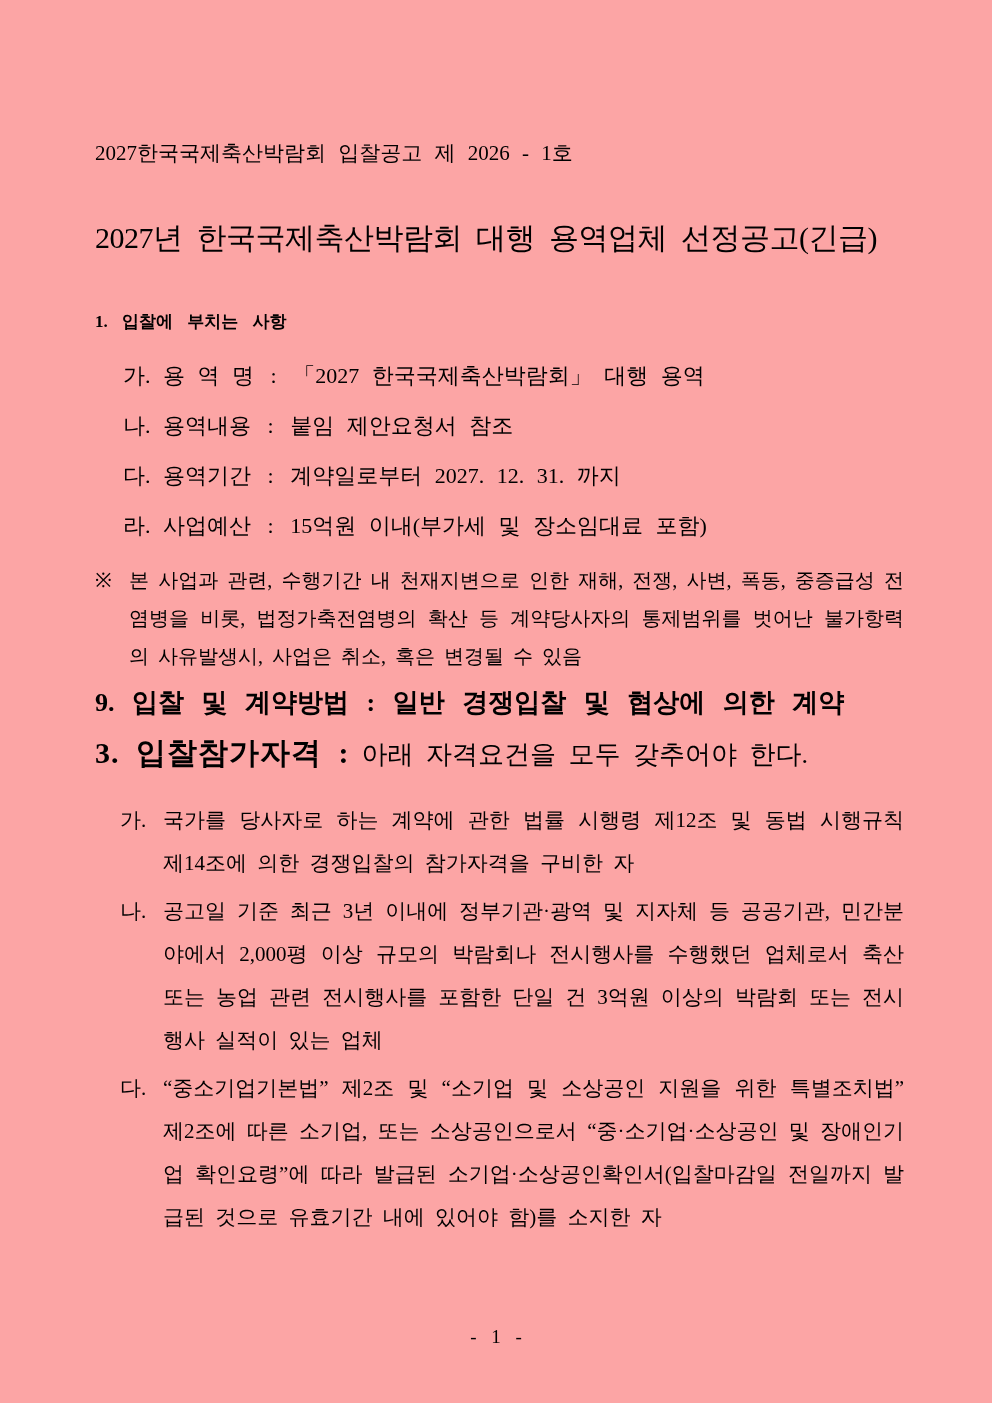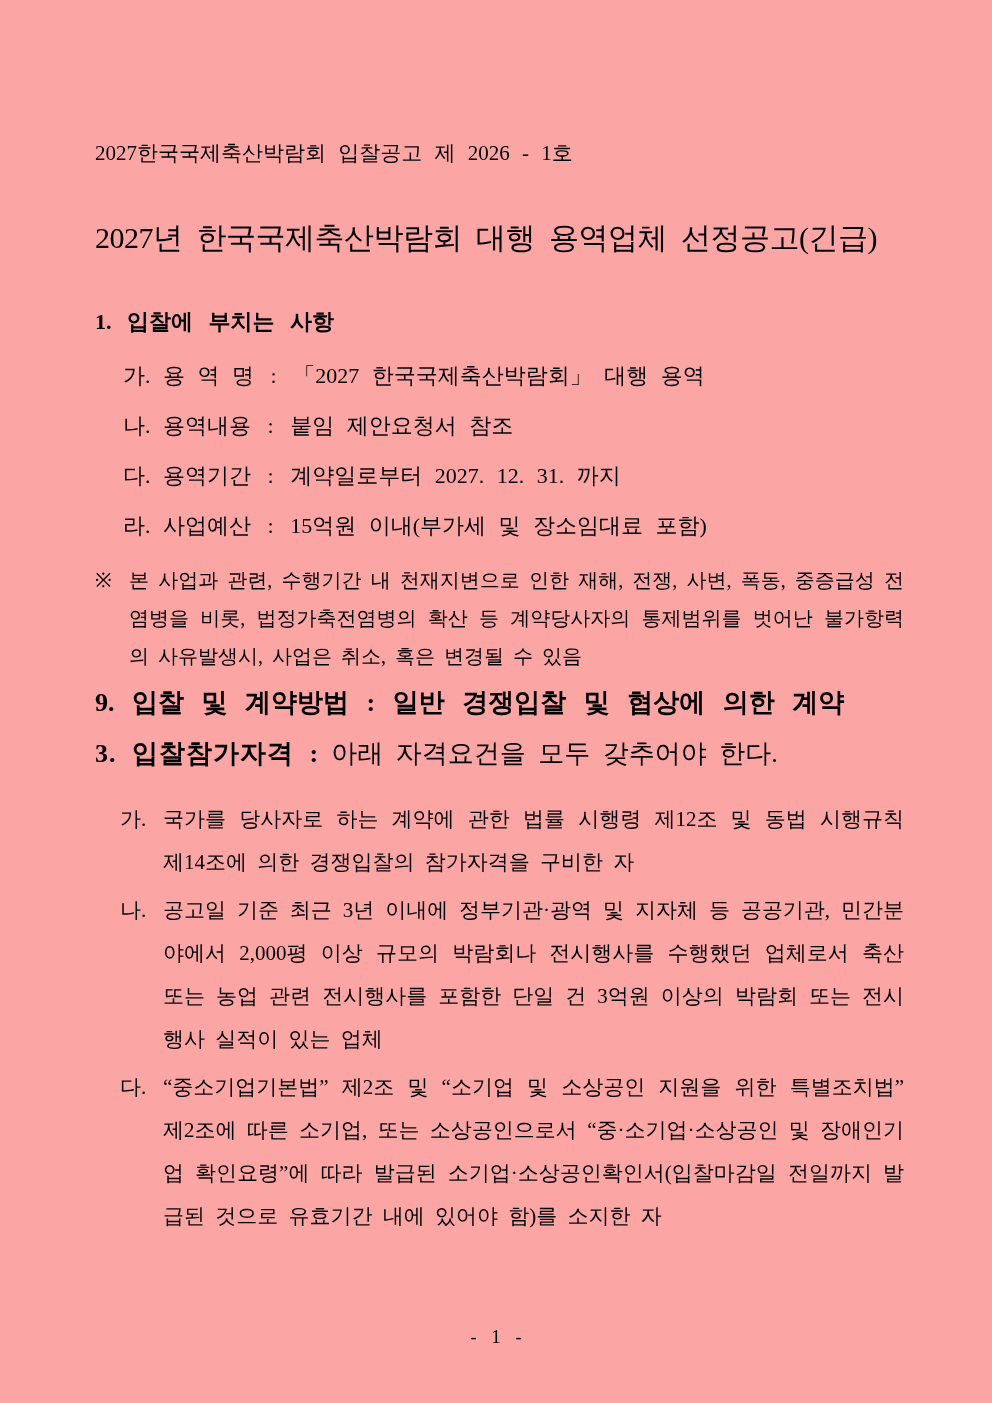--- a/index.html
+++ b/index.html
@@ -25,21 +25,21 @@
     margin-top: 50px;
     font-size: 30px;
     line-height: 44px;
     font-weight: normal;
     word-spacing: 7px;
     letter-spacing: -0.5px;
     white-space: nowrap;
   }
   .sec1-heading {
     margin-top: 46px;
-    font-size: 22px;
+    font-size: 17px;
     line-height: 32px;
     font-weight: bold;
     word-spacing: 10px;
   }
   .items { margin-top: 23px; margin-left: 28px; }
   .item {
     font-size: 22px;
     line-height: 29px;
     font-weight: normal;
     word-spacing: 7px;
@@ -63,21 +63,21 @@
     word-spacing: 11px;
     white-space: nowrap;
   }
   .sec3-row {
     margin-top: 16px;
     display: flex;
     align-items: baseline;
     white-space: nowrap;
   }
   .sec3-heading {
-    font-size: 26px;
+    font-size: 30px;
     line-height: 34px;
     font-weight: bold;
     letter-spacing: 1px;
     word-spacing: 8px;
   }
   .sec3-note {
     margin-left: 12px;
     font-size: 26px;
     word-spacing: 6px;
   }

